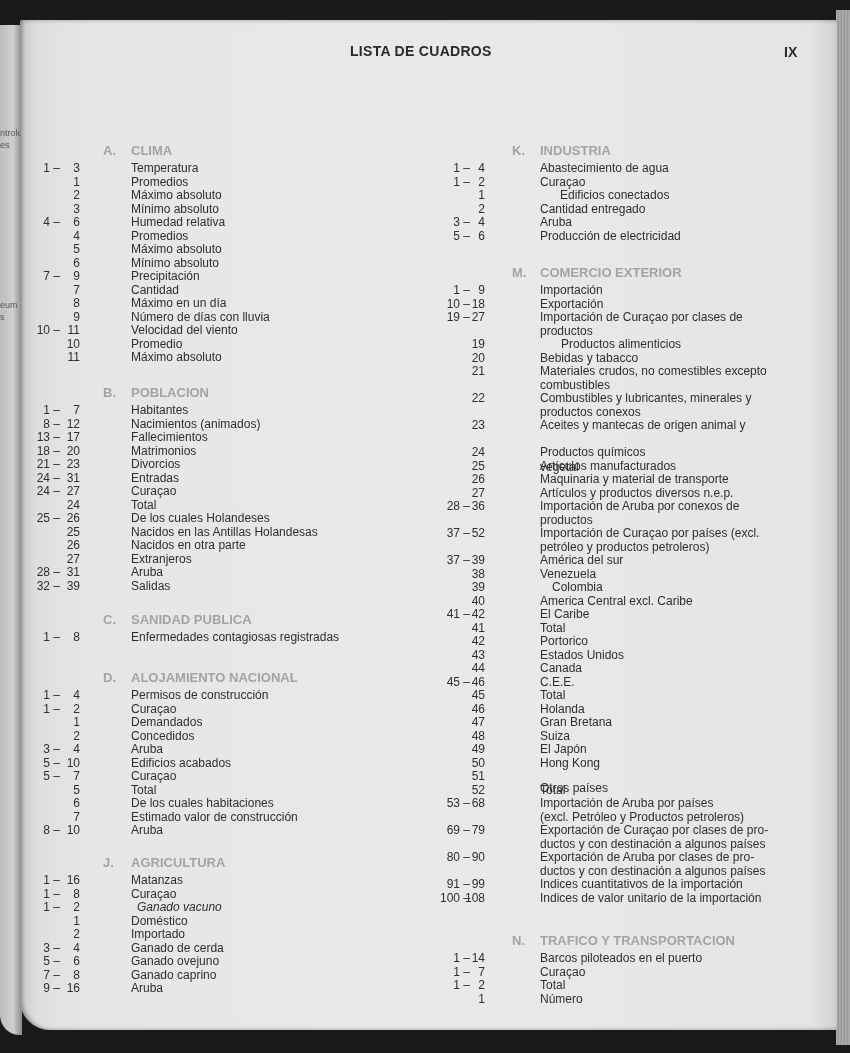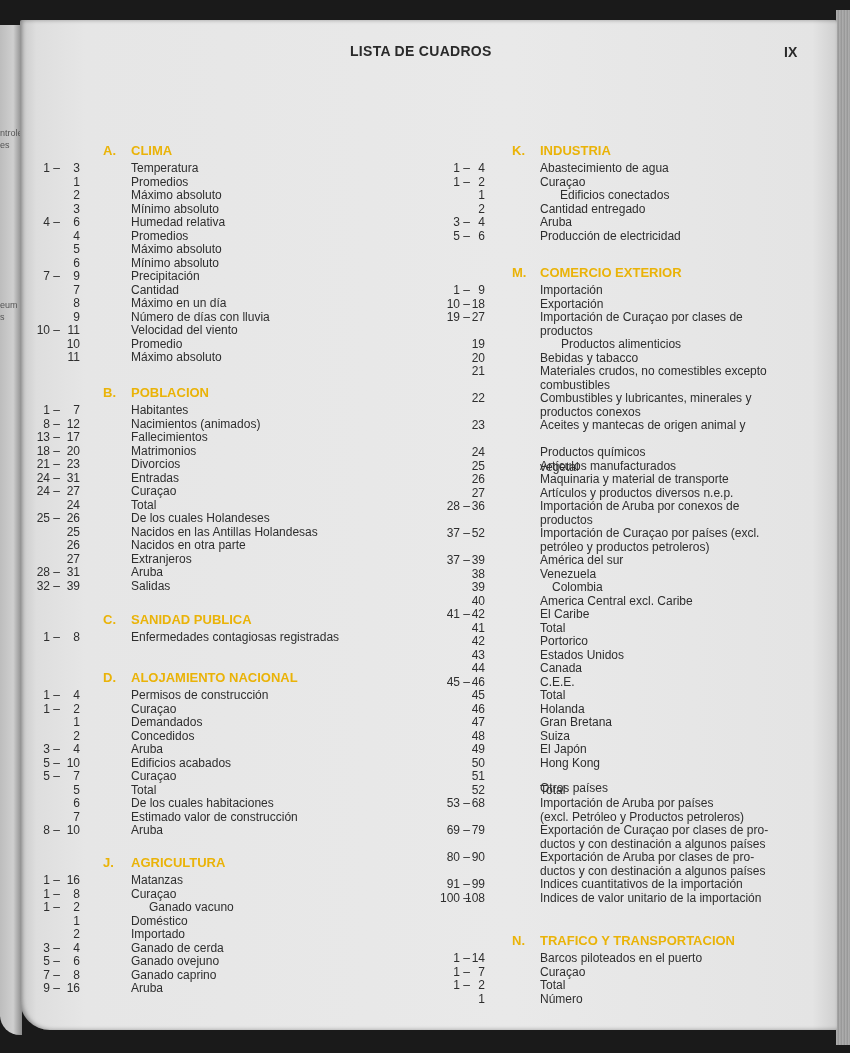--- a/index.html
+++ b/index.html
@@ -25,21 +25,21 @@
     background: repeating-linear-gradient(90deg, #9a9a9a 0px, #bdbdbd 1px, #8a8a8a 2px, #a8a8a8 3px);
   }
   .header-title {
     position: absolute; left: 350px; top: 43px; font-size: 14px; font-weight: bold;
     color: #2a2a2a; letter-spacing: 0.3px; font-family: "Liberation Sans Narrow","Liberation Sans", sans-serif;
   }
   .page-num {
     position: absolute; left: 784px; top: 44px; font-size: 14px; font-weight: bold; color: #2a2a2a;
   }
   .section-head {
-    position: absolute; font-size: 13px; font-weight: bold; color: #eab308; white-space: nowrap;
+    position: absolute; font-size: 13px; font-weight: bold; color: #a3a3a3; white-space: nowrap;
   }
   .section-head .letter { display: inline-block; width: 28px; }
   .row { position: absolute; font-size: 12px; color: #2e2e2e; white-space: nowrap; line-height: 13.5px; }
   .row .num { position: absolute; text-align: right; }
   .row .txt { position: absolute; }
 </style>
 </head>
 <body>
 
 <div class="left-page" id="leftpage">
@@ -273,21 +273,21 @@
       <span class="txt" style="left: 131px;">Matanzas</span>
     </div>
     <div class="row" style="left: 0px; top: 887.5px;">
       <span class="num" style="left: 20px; width: 40px;">1 –</span>
       <span class="num" style="left: 50px; width: 30px;">8</span>
       <span class="txt" style="left: 131px;">Curaçao</span>
     </div>
     <div class="row" style="left: 0px; top: 901px;">
       <span class="num" style="left: 20px; width: 40px;">1 –</span>
       <span class="num" style="left: 50px; width: 30px;">2</span>
-      <span class="txt" style="left: 149px;">Ganado vacuno</span>
+      <span class="txt" style="left: 137px; font-style: italic;">Ganado vacuno</span>
     </div>
     <div class="row" style="left: 0px; top: 914.5px;">
       <span class="num" style="left: 20px; width: 40px;"></span>
       <span class="num" style="left: 50px; width: 30px;">1</span>
       <span class="txt" style="left: 131px;">Doméstico</span>
     </div>
     <div class="row" style="left: 0px; top: 928px;">
       <span class="num" style="left: 20px; width: 40px;"></span>
       <span class="num" style="left: 50px; width: 30px;">2</span>
       <span class="txt" style="left: 131px;">Importado</span>

